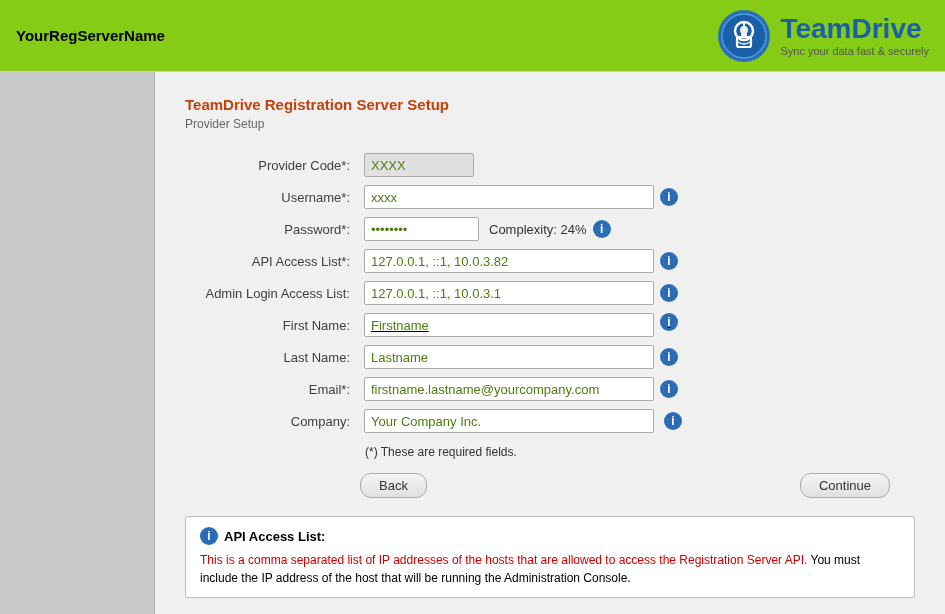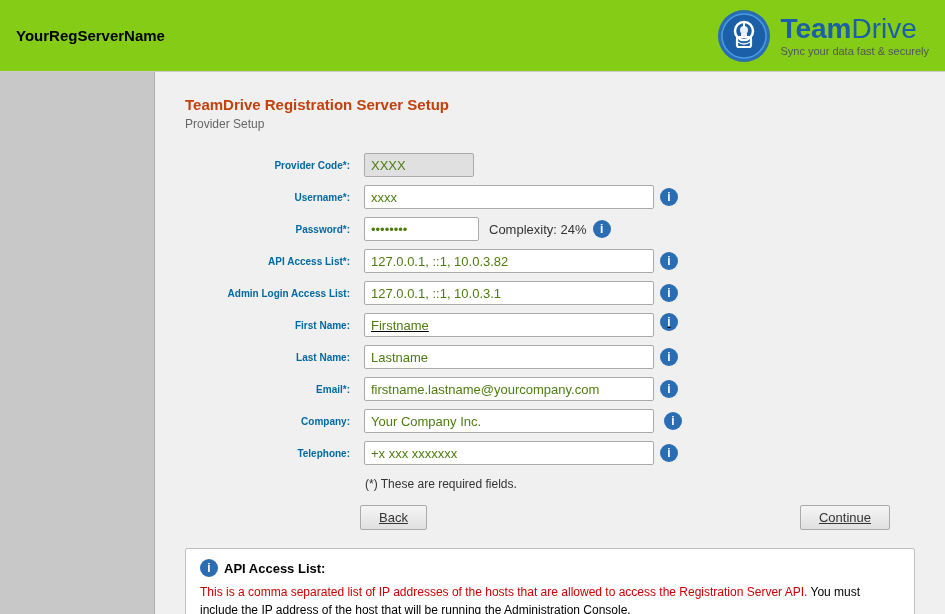--- a/index.html
+++ b/index.html
@@ -86,23 +86,23 @@
       margin-bottom: 8px;
     }
     .form-table tr td {
       padding: 4px 4px;
       vertical-align: middle;
     }
     .form-table td.label-cell {
       width: 175px;
       text-align: right;
       padding-right: 10px;
-      font-weight: bold;
-      font-size: 10px;
-      color: #0369a1;
+      font-weight: normal;
+      font-size: 13px;
+      color: #404040;
       white-space: nowrap;
     }
 
     input[type="text"], input[type="password"] {
       border: 1px solid #aaa;
       background: #fff;
       padding: 3px 6px;
       font-size: 13px;
       height: 24px;
       color: #4d7c0f;
@@ -152,23 +152,22 @@
       gap: 0;
       margin-bottom: 18px;
       margin-left: 175px;
     }
     .btn {
       padding: 4px 18px;
       font-size: 13px;
       border: 1px solid #aaa;
       background: linear-gradient(to bottom, #f5f5f5, #e0e0e0);
       cursor: pointer;
-      border-radius: 2px;
+      border-radius: 11px;
       color: #333;
-      text-decoration: underline;
     }
     .btn-back {
       margin-right: 10px;
     }
     .btn-continue {
       margin-left: auto;
       
     }
 
     .button-row-inner {
@@ -215,21 +214,21 @@
       <circle cx="26" cy="21" r="9" fill="none" stroke="white" stroke-width="2.5"></circle>
       <rect x="19" y="27" width="14" height="10" rx="2" fill="none" stroke="white" stroke-width="2.2"></rect>
       <line x1="26" y1="12" x2="26" y2="17" stroke="white" stroke-width="2"></line>
       <path d="M20 32 Q26 36 32 32" fill="none" stroke="white" stroke-width="1.5"></path>
 
       <circle cx="26" cy="20" r="4" fill="white" opacity="0.9"></circle>
       <rect x="23" y="23" width="6" height="5" rx="1" fill="white" opacity="0.9"></rect>
     </svg>
     <div class="logo-text">
       <div class="logo-name">
-        <span style="font-weight:bold;color:#1a5fa8;">Team</span><span style="font-weight:normal;color:#1a5fa8;">Drive</span>
+        <span style="font-weight:bold;color:#1a5fa8;">Team</span><span style="font-weight:bold;color:#1a5fa8;">Drive</span>
       </div>
       <div class="logo-tagline">Sync your data fast &amp; securely</div>
     </div>
   </div>
 </div>
 
 <div class="main-layout">
   <div class="sidebar"></div>
   <div class="content">
 
@@ -291,27 +290,20 @@
             <td class="label-cell">Email*:</td>
             <td style="display: flex; align-items: center; gap: 6px; padding: 4px;">
               <input type="text" class="input-normal" value="firstname.lastname@yourcompany.com" style="">
               <span class="info-icon">i</span>
             </td>
           </tr>
           <tr>
             <td class="label-cell">Company:</td>
             <td style="display: flex; align-items: center; gap: 10px; padding: 4px;">
               <input type="text" class="input-normal" value="Your Company Inc." style="">
-              <span class="info-icon">i</span>
-            </td>
-          </tr>
-          <tr>
-            <td class="label-cell">Telephone:</td>
-            <td style="display: flex; align-items: center; gap: 6px; padding: 4px;">
-              <input type="text" class="input-normal" value="+x xxx xxxxxxx" style="">
               <span class="info-icon">i</span>
             </td>
           </tr>
         </tbody>
     </table>
 
     <div class="required-note">(*) These are required fields.</div>
 
     <div class="button-row">
       <div class="button-row-inner">

